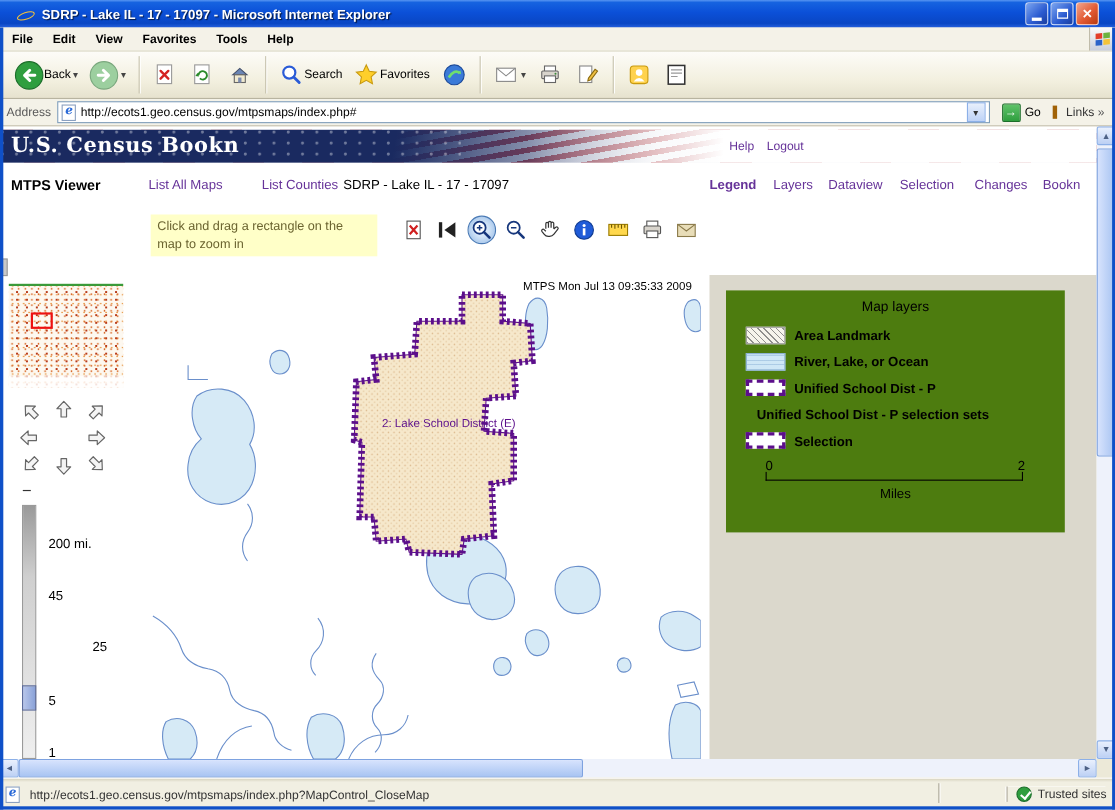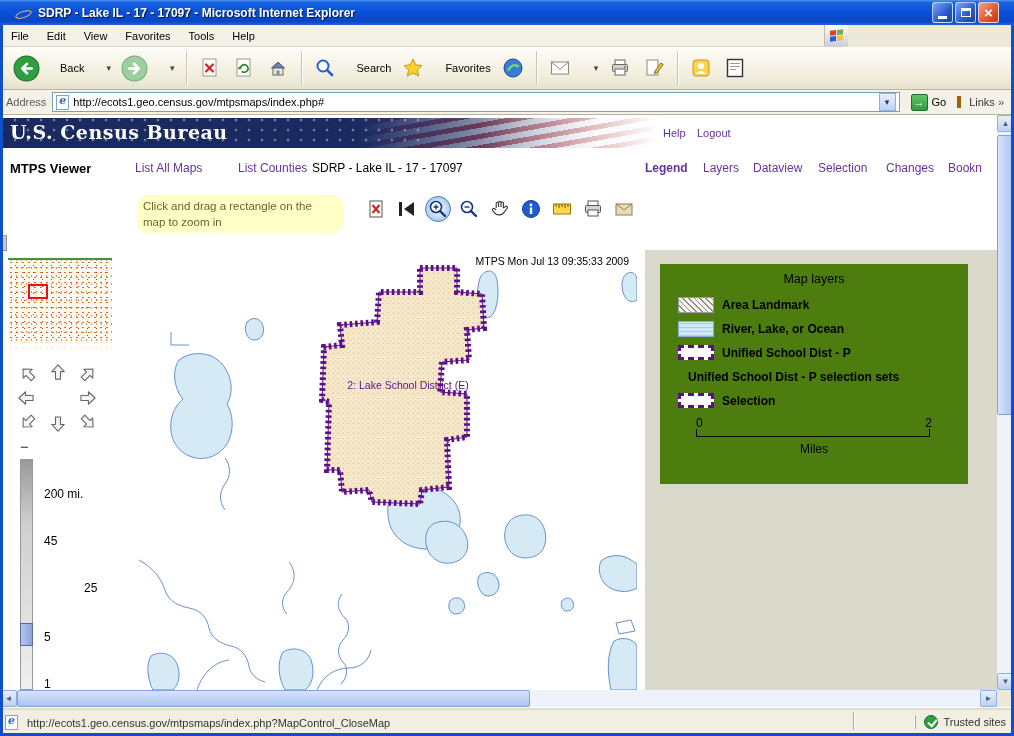--- a/index.html
+++ b/index.html
@@ -17,34 +17,34 @@
   .title-text { color:#fff; font-weight:bold; font-size:12px; text-shadow:1px 1px 1px rgba(0,0,0,.7); white-space:nowrap; }
   .win-btns { margin-left:auto; display:flex; gap:2px; }
   .win-btn { width:21px; height:21px; border-radius:3px; border:1px solid rgba(255,255,255,.7);
     background:linear-gradient(135deg,#7ba5f0,#2a5ad0 60%,#1a3e9e); display:flex; align-items:center; justify-content:center; }
   .win-btn.close { background:linear-gradient(135deg,#f2a48c,#e25a33 55%,#b83a10); }
   .glyph-min { width:9px; height:3px; background:#fff; margin-top:9px; }
   .glyph-max { width:10px; height:9px; border:1px solid #fff; border-top:3px solid #fff; }
   .glyph-close::before { content:"×"; color:#fff; font-weight:bold; font-size:15px; line-height:19px; }
 
   
-  .menubar { position:absolute; left:0; top:25px; width:848px; height:22px; background:#f4f2e8;
-    border-bottom:1px solid #d8d4c0; display:flex; align-items:center; font-size:11px; padding-left:2px; }
+  .menubar { position:absolute; left:0; top:25px; width:1014px; height:22px; background:#f4f2e8;
+    border-bottom:1px solid #d8d4c0; display:flex; align-items:center; font-size:11px; padding-left:2px;font-weight:bold; }
   .menu-item { padding:4px 9px; color:#000; }
   .win-flag-box { margin-left:auto; width:24px; height:21px; background:linear-gradient(180deg,#fbfbfb,#c9cfdd);
     border-left:1px solid #c0bcaa; display:flex; align-items:center; justify-content:center; }
   .win-flag { width:13px; height:12px; display:grid; grid-template-columns:6px 6px; grid-template-rows:5px 5px; gap:1px; transform:skewY(-6deg); }
   .win-flag i:nth-child(1){background:#e33e2b}.win-flag i:nth-child(2){background:#6cb33f}
   .win-flag i:nth-child(3){background:#2a62c9}.win-flag i:nth-child(4){background:#f3c33a}
 
   
   .toolbar { position:absolute; left:0; top:47px; width:1014px; height:43px;
     background:linear-gradient(180deg,#fdfcf8,#f2efde 65%,#e6e2ce); border-bottom:1px solid #b8b4a0;
     display:flex; align-items:center; padding:0 8px; font-size:11px; color:#000; }
-  .tb-btn { display:flex; align-items:center; gap:20px; padding:2px 5px; white-space:nowrap; }
+  .tb-btn { display:flex; align-items:center; gap:0; padding:2px 5px; white-space:nowrap; }
   .tb-sep { width:1px; height:34px; background:#c8c4ae; box-shadow:1px 0 0 #fff; margin:0 6px; flex:0 0 auto; }
   .drop::after { content:"▾"; font-size:9px; color:#444; margin-left:2px; }
 
   
   .addressbar { position:absolute; left:0; top:90px; width:1014px; height:25px; background:#f4f2e8;
     border-bottom:1px solid #b8b4a0; display:flex; align-items:center; padding:0 6px; font-size:11px; color:#5a5a5a; }
   .addr-field { flex:1; height:20px; background:#fff; border:1px solid #7f9db9; display:flex; align-items:center;
     padding:0 3px; margin:0 6px; font-size:11px; color:#000; }
   .doc-icon { width:13px; height:15px; border:1px solid #8aa0c0; background:#fff; margin-right:4px; position:relative; flex:0 0 auto; }
   .doc-icon::before { content:"e"; position:absolute; left:2px; top:-2px; color:#2a6ad8; font:bold italic 11px "DejaVu Serif",serif; }
@@ -68,21 +68,21 @@
     background-image:radial-gradient(circle at 2px 2px, rgba(255,255,255,.85) 1px, transparent 1.7px);
     background-size:13px 10px; opacity:.45; }
   .census-title { position:absolute; left:10px; top:3px; color:#fff; font:bold 19px "DejaVu Serif",serif; letter-spacing:.5px; }
   .hdr-link { position:absolute; top:9px; font-size:11px; color:#663399; }
 
   .navbar { position:absolute; left:0; top:33px; width:997px; height:40px; background:#fff; }
   .nav-txt { position:absolute; top:13px; font-size:12px; white-space:nowrap; }
   .purple { color:#663399; }
 
   .hint-box { position:absolute; left:137px; top:80px; width:206px; height:38px; background:#ffffc8;
-    color:#6b6430; font-size:11.5px; line-height:16px; padding:3px 6px;border-radius:11px; }
+    color:#6b6430; font-size:11.5px; line-height:16px; padding:3px 6px; }
 
   .mtb { position:absolute; top:81px; width:26px; height:26px; display:flex; align-items:center; justify-content:center; }
   .mtb.active { border-radius:50%; background:radial-gradient(circle,#d5e6f8 35%,#8fb6e4); border:1.5px solid #4a7ab5; }
 
   
   .overview { position:absolute; left:8px; top:143px; width:104px; height:94px; border-top:2px solid #3a9a3a;
     background-color:#fdf8f0;
     background-image:
       radial-gradient(circle,#d86a2a .8px,transparent 1px),
       radial-gradient(circle,#b83a1a .8px,transparent 1px),
@@ -291,21 +291,21 @@
   </span>
   <span class="links-lbl">
     <span>Links</span>
   </span>
 </div>
 
 <div class="viewport">
 
   <div class="site-header">
     <div class="stars"></div>
-    <span class="census-title">U.S. Census Bureau</span>
+    <span class="census-title">U.S. Census Bookn</span>
     <span class="hdr-link" style="left:663px;">Help</span>
     <span class="hdr-link" style="left:697px;">Logout</span>
   </div>
 
   <div class="navbar">
     <span class="nav-txt" style="left:10px;font-weight:bold;font-size:13px;">MTPS Viewer</span>
     <span class="nav-txt purple" style="left:135px;">List All Maps</span>
     <span class="nav-txt purple" style="left:238px;">List Counties</span>
     <span class="nav-txt" style="left:312px;color:#000;">SDRP - Lake IL - 17 - 17097</span>
     <span class="nav-txt purple" style="left:645px;font-weight:bold;">Legend</span>

